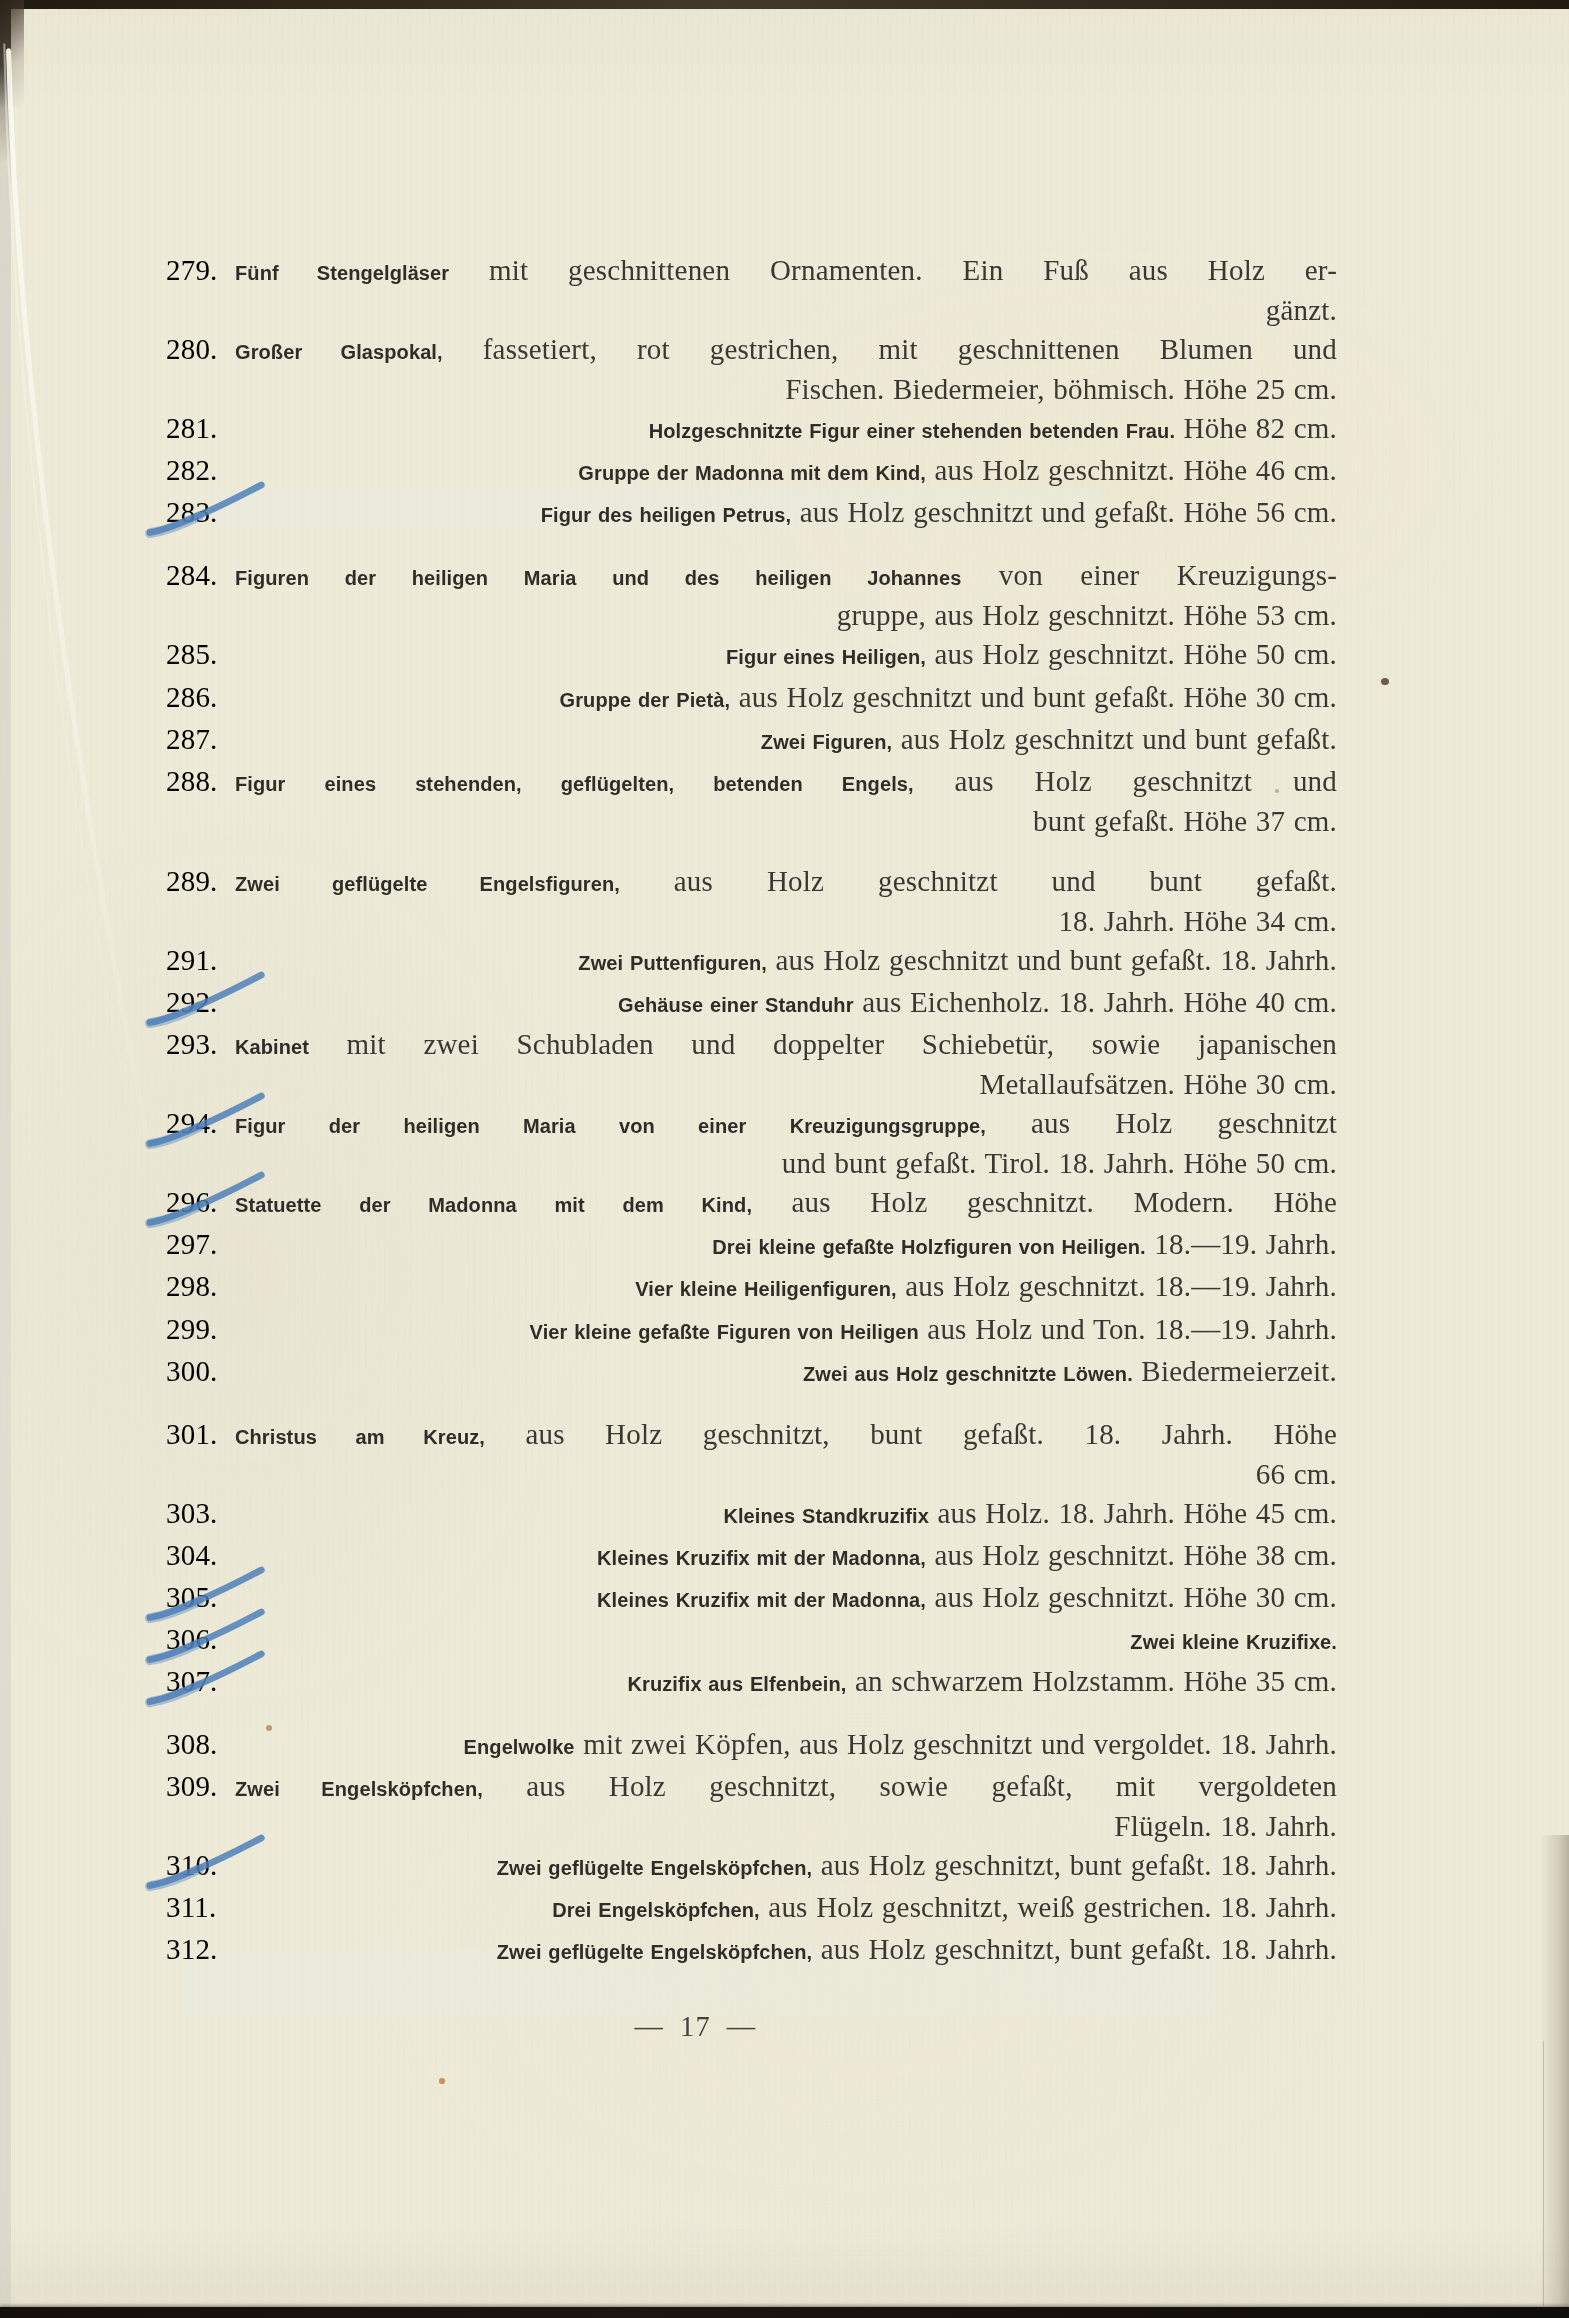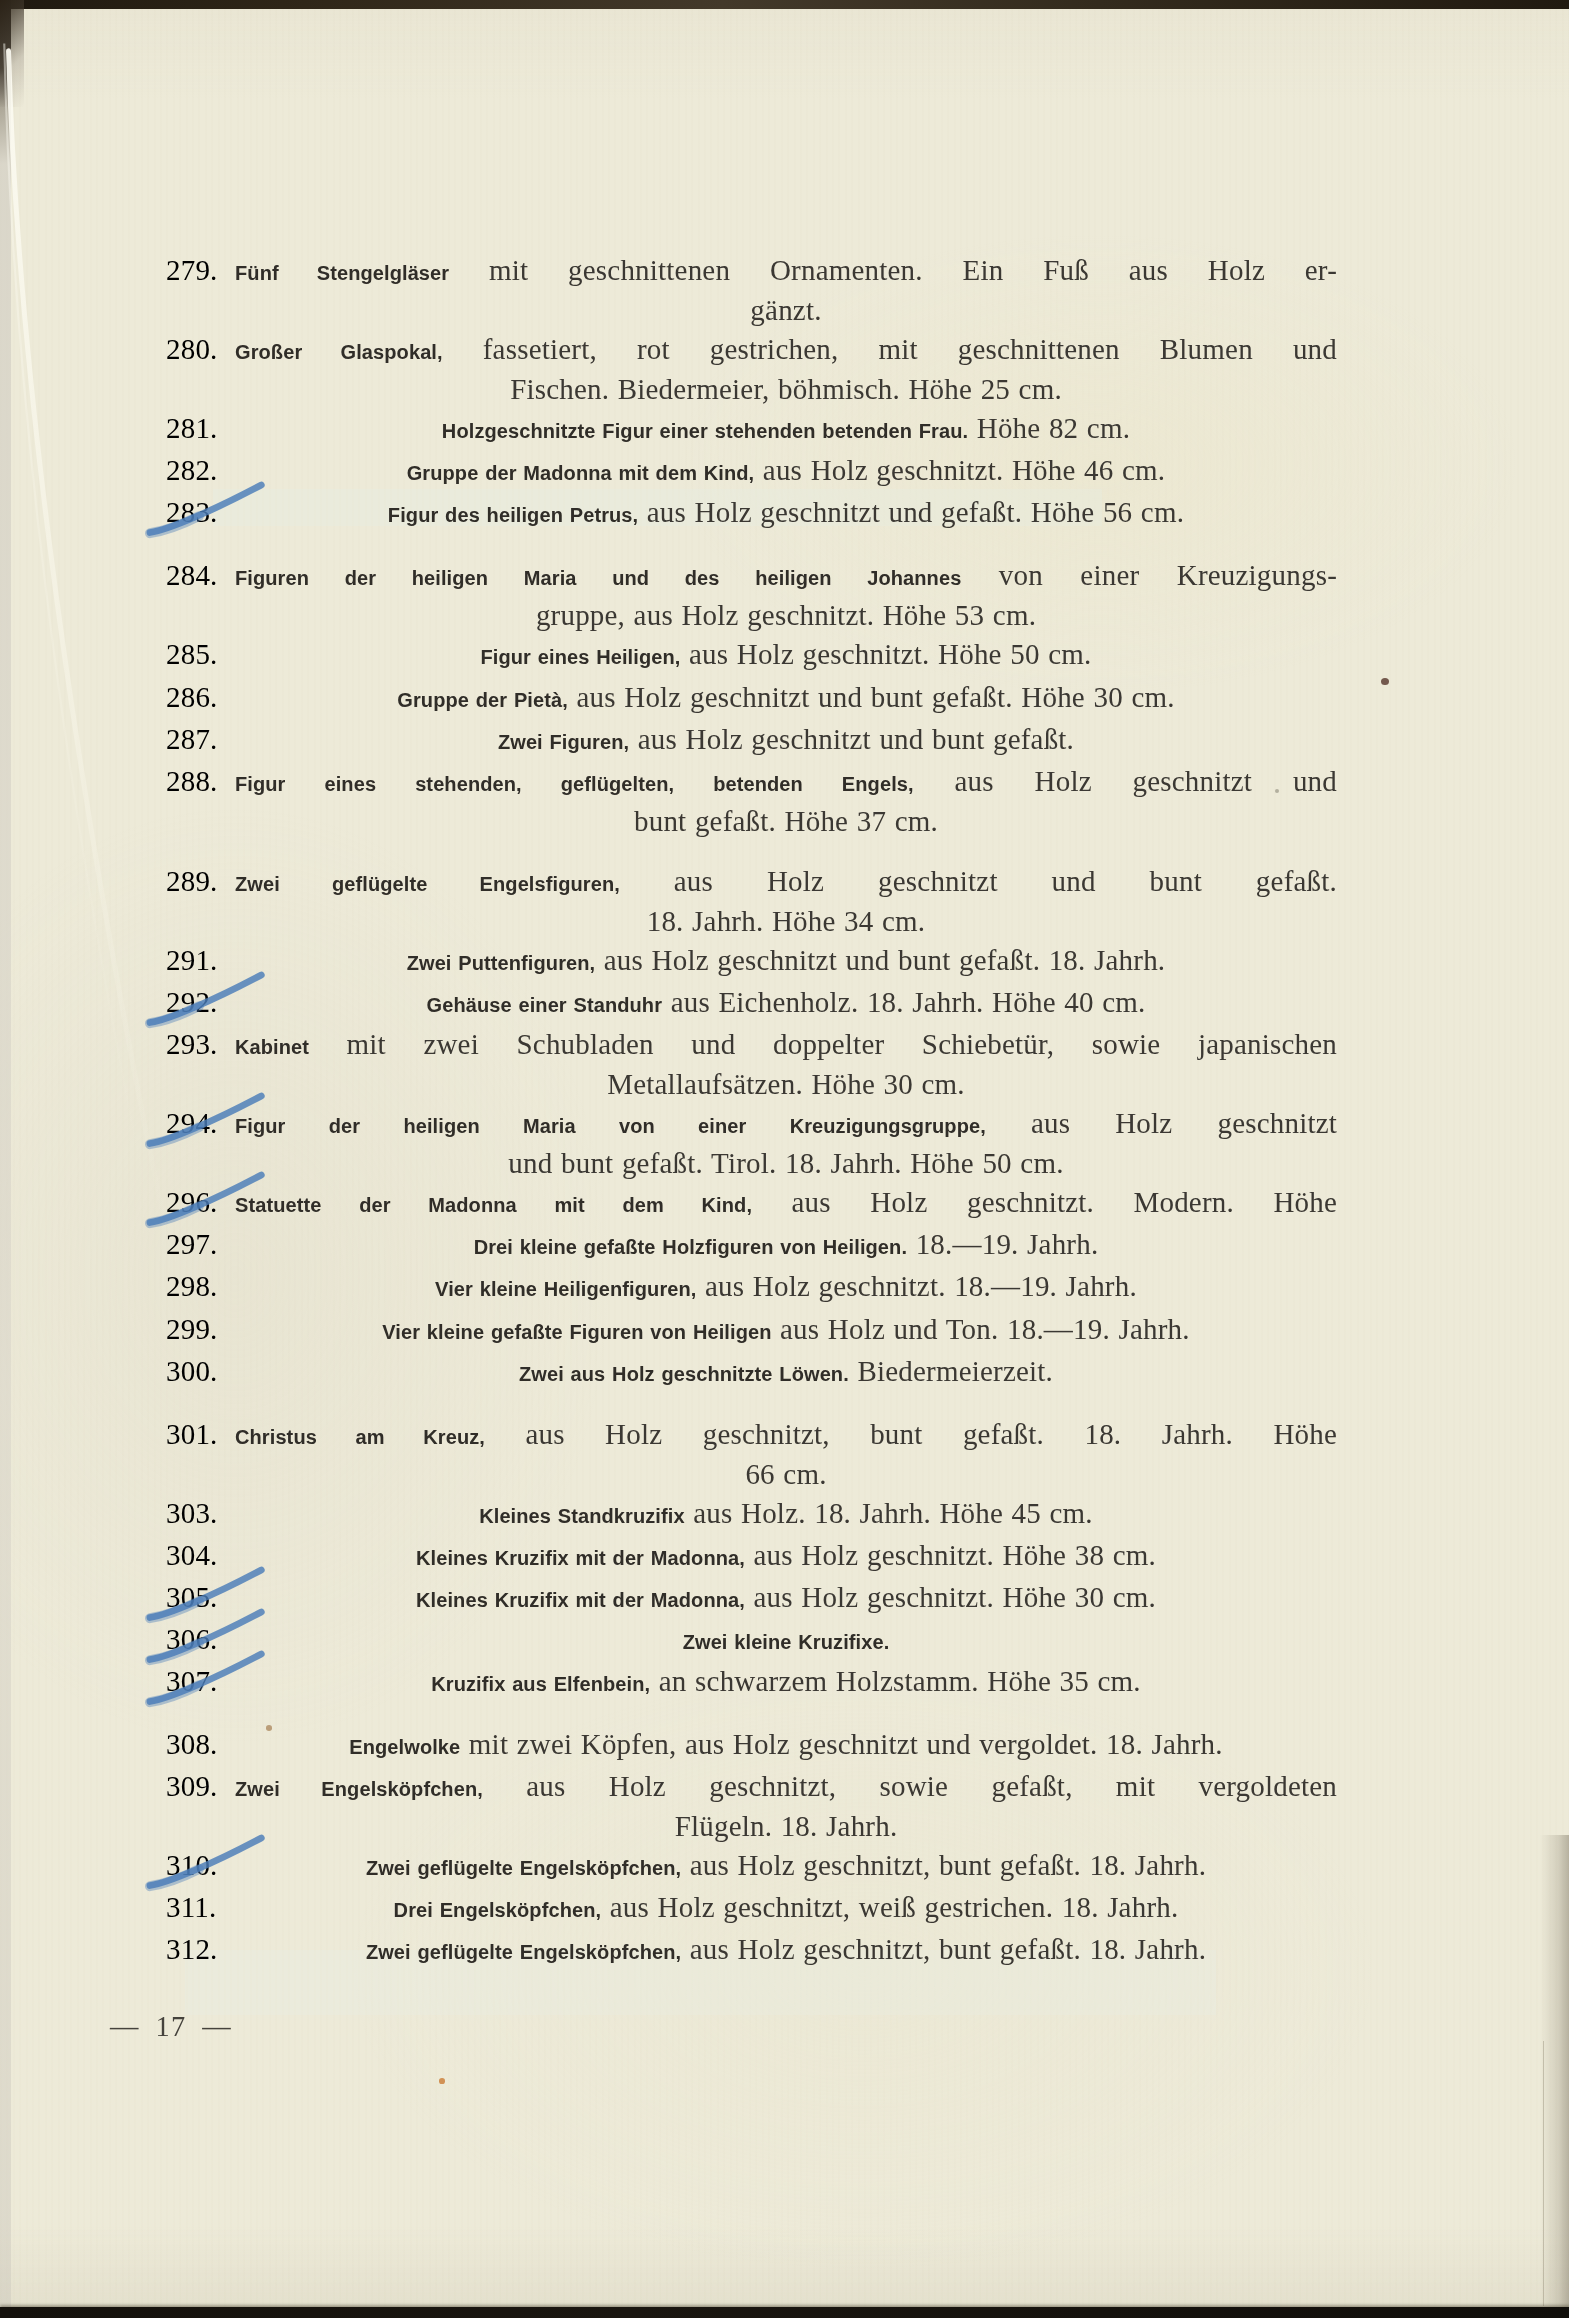--- a/index.html
+++ b/index.html
@@ -41,24 +41,24 @@
   
   .speck{position:absolute;border-radius:50%;}
   
   .content{position:absolute;left:166px;top:252px;width:1171px;}
   .entry{position:relative;padding-left:69px;margin-bottom:2.1px;
     font-size:29px;line-height:37px;letter-spacing:0.2px;word-spacing:1.1px;}
   .entry.gap{margin-top:23px;}
   .num{position:absolute;left:0;top:0;width:69px;color:#000000;}
   .lead{font-family:"Liberation Sans", sans-serif;font-weight:700;color:#302d28;
     letter-spacing:0.1px;font-size:20px;}
-  .line{text-align:center;}
+  .line{text-align:right;}
   .line.fill{text-align:justify;text-align-last:justify;}
   .mark{position:absolute;left:-21.3px;top:-14.2px;pointer-events:none;}
-  .footer{position:relative;left:-56px;margin-top:40px;text-align:left;
+  .footer{position:relative;left:-56px;margin-top:40px;text-align:center;
     font-size:28.4px;letter-spacing:1.4px;color:#45423c;word-spacing:7.1px;}
 </style>
 </head>
 <body>
 
 <div class="edge-top"></div>
 <div class="edge-left"></div>
 <div class="corner-top-left"></div>
 <div class="edge-right-shade"></div>
 <div class="right-line"></div>

